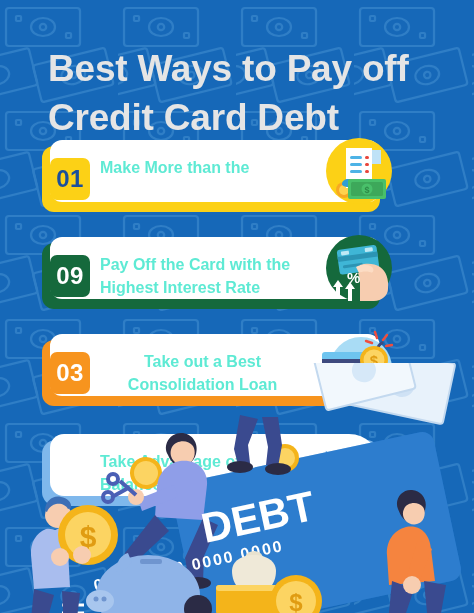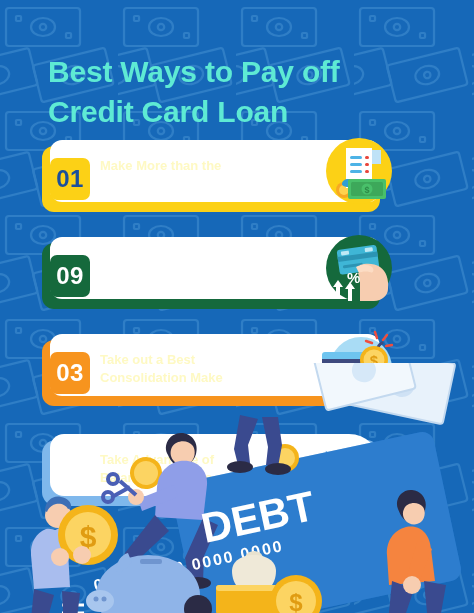--- a/index.html
+++ b/index.html
@@ -18,24 +18,24 @@
   }
   
   .bg-pattern {
     position:absolute; inset:0;
     opacity:1;
     pointer-events:none;
   }
   
   .title {
     position:absolute;
-    left:48px; top:52px;
+    left:48px; top:44px;
     width:390px;
-    color:#5eead4;
-    font-size:30px;
+    color:#e5e5e5;
+    font-size:37px;
     font-weight:bold;
     line-height:1.33;
     letter-spacing:-0.2px;
   }
   .title .l2 { display:block; }
   
   .step {
     position:absolute;
     left:42px;
     width:338px;
@@ -65,35 +65,35 @@
     display:flex;
     align-items:center;
     justify-content:center;
     letter-spacing:0.3px;
   }
   .step-num.dark { color:#1b4f9c; }
   .step-text {
     position:absolute;
     left:58px; top:11px;
     width:205px;
-    color:#fef9c3;
-    font-size:13px;
+    color:#5eead4;
+    font-size:16px;
     font-weight:bold;
     line-height:1.42;
   }
   .step-text span { display:block; }
   .step-icon {
     position:absolute;
     right:-18px; top:-14px;
     width:78px; height:78px;
   }
   
   #step-1 { top:146px; }
   #step-2 { top:243px; }
-  #step-3 { top:340px; }
+  #step-3 { top:340px;text-align:center; }
   #step-4 { top:440px; }
   
   .bottom-art {
     position:absolute;
     left:0; bottom:0;
     width:474px; height:250px;
     pointer-events:none;
   }
 </style>
 </head>
@@ -121,21 +121,21 @@
           </g>
         </g>
       </pattern>
     </defs>
     <rect width="474" height="613" fill="#1668b8"></rect>
     <rect width="474" height="613" fill="url(#notes)"></rect>
   </svg>
 
   <h1 class="title">
     <span class="l1">Best Ways to Pay off</span>
-    <span class="l2">Credit Card Loan</span>
+    <span class="l2">Credit Card Debt</span>
   </h1>
 
   <div class="step" id="step-1">
     <div class="step-back" style="background:#fcd116;"></div>
     <div class="step-white"></div>
     <div class="step-num dark" style="background:#fcd116;">
       <span>01</span>
     </div>
     <div class="step-text">
       <span>Make More than the</span>
@@ -164,20 +164,24 @@
       <text x="47" y="61" font-size="9" font-weight="bold" fill="#2e8a48" text-anchor="middle" font-family="Liberation Sans, sans-serif">$</text>
     </svg>
   </div>
 
   <div class="step" id="step-2">
     <div class="step-back" style="background:#15693c;"></div>
     <div class="step-white"></div>
     <div class="step-num" style="background:#15693c;">
       <span>09</span>
     </div>
+    <div class="step-text" style="width:215px;">
+      <span>Pay Off the Card with the</span>
+      <span>Highest Interest Rate</span>
+    </div>
     <svg class="step-icon" viewBox="0 0 78 78">
       <circle cx="39" cy="39" r="33" fill="#15693c"></circle>
       <g transform="rotate(-8 40 30)">
         <rect x="18" y="18" width="40" height="25" rx="3" fill="#3fb6d6"></rect>
         <rect x="18" y="25" width="40" height="5" fill="#2b94b4"></rect>
         <rect x="22" y="20" width="8" height="4" rx="1" fill="#bfe9f5"></rect>
         <rect x="46" y="20" width="8" height="4" rx="1" fill="#bfe9f5"></rect>
         <rect x="22" y="34" width="20" height="3" rx="1.5" fill="#2b94b4"></rect>
       </g>
       <path d="M40 36c6-2 14-2 20 2 6 4 9 12 8 22 0 6-6 12-14 12H40z" fill="#f7cdb0"></path>
@@ -192,21 +196,21 @@
   </div>
 
   <div class="step" id="step-3">
     <div class="step-back" style="background:#f7941e;"></div>
     <div class="step-white"></div>
     <div class="step-num" style="background:#f7941e;">
       <span>03</span>
     </div>
     <div class="step-text">
       <span>Take out a Best</span>
-      <span>Consolidation Make</span>
+      <span>Consolidation Loan</span>
     </div>
     <svg class="step-icon" viewBox="0 0 78 78">
       <circle cx="41" cy="42" r="31" fill="#a9dcf5"></circle>
       <rect x="2" y="26" width="44" height="31" rx="3" fill="#6ec4ef"></rect>
       <rect x="2" y="33" width="44" height="7" fill="#3e4a7e"></rect>
       <rect x="7" y="45" width="12" height="7" rx="1.5" fill="#fcd116"></rect>
       <g stroke="#f04e3e" stroke-width="2.4" stroke-linecap="round">
         <path d="M57 12l-2-6"></path>
           <path d="M63 14l4-5"></path>
           <path d="M52 17l-6-2"></path>

